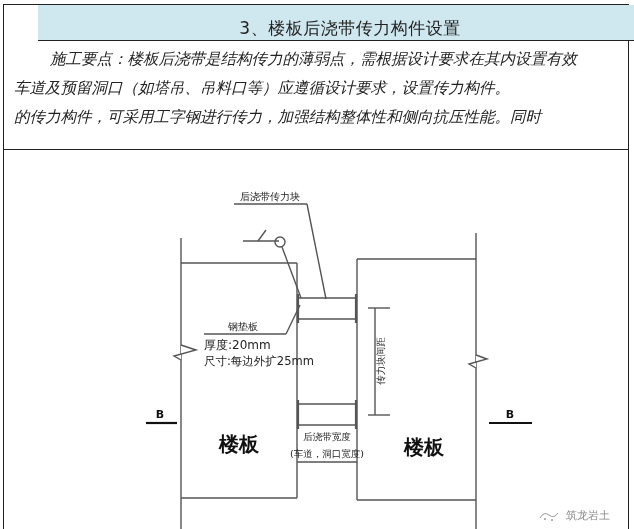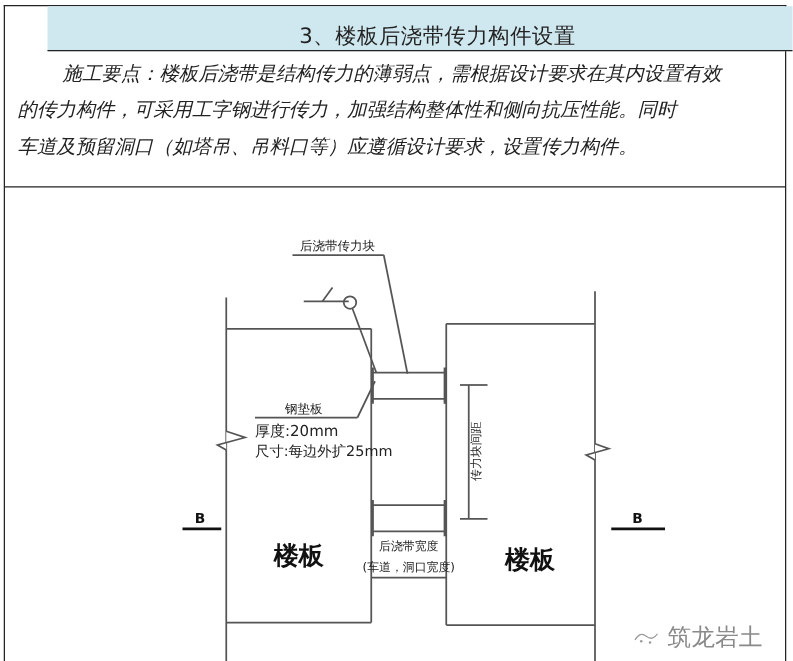--- a/index.html
+++ b/index.html
@@ -11,36 +11,36 @@
                   background: #cfe7ee; border-bottom: 1.5px solid #222; box-sizing: border-box;
                   display: flex; align-items: flex-end; justify-content: center; margin-left: 34px; }
     .header-title { font-size: 17px; color: #222; letter-spacing: 0.5px; }
     .text-row { position: absolute; left: 0; top: 36px; width: 100%; height: 109px;
                 border-bottom: 1.5px solid #222; box-sizing: border-box; padding: 4px 8px 0 10px; font-style: italic; }
     .text-row p { margin: 0; font-size: 15.5px; line-height: 29px; color: #222; }
     .para-indent { text-indent: 36px; }
     .drawing-row { position: absolute; left: 0; top: 145px; width: 100%; height: 385px; }
     svg text { font-family: "DejaVu Sans", "Liberation Sans", sans-serif; }
     .watermark { position: absolute; right: 18px; bottom: 12px; display: flex; align-items: center; gap: 6px;
-                 color: #8a8a8a; font-size: 19px; }
+                 color: #8a8a8a; font-size: 11px; }
     .wm-icon { width: 22px; height: 14px; }
   </style>
 </head>
 <body>
 
 <div class="sheet">
 
   <div class="header-row">
     <span class="header-title">3、楼板后浇带传力构件设置</span>
   </div>
 
   <div class="text-row">
     <p class="para-indent">施工要点：楼板后浇带是结构传力的薄弱点，需根据设计要求在其内设置有效</p>
+    <p>车道及预留洞口（如塔吊、吊料口等）应遵循设计要求，设置传力构件。</p>
     <p>的传力构件，可采用工字钢进行传力，加强结构整体性和侧向抗压性能。同时</p>
-    <p>车道及预留洞口（如塔吊、吊料口等）应遵循设计要求，设置传力构件。</p>
   </div>
 
   <div class="drawing-row">
     
     <svg width="626" height="385" viewBox="0 0 626 385">
       <g stroke="#555" stroke-width="1.4" fill="none">
 
         <g>
           <line x1="177" y1="88" x2="177" y2="380"></line>
           <line x1="177" y1="113" x2="293" y2="113"></line>

